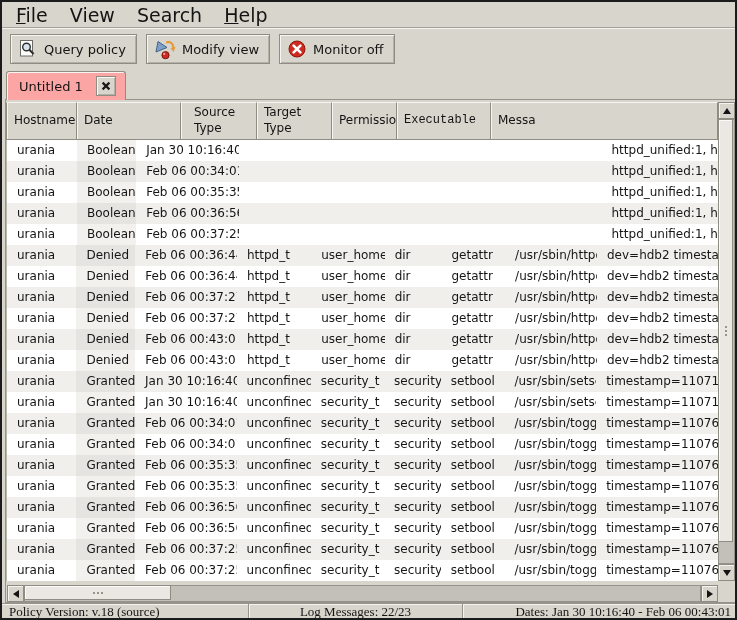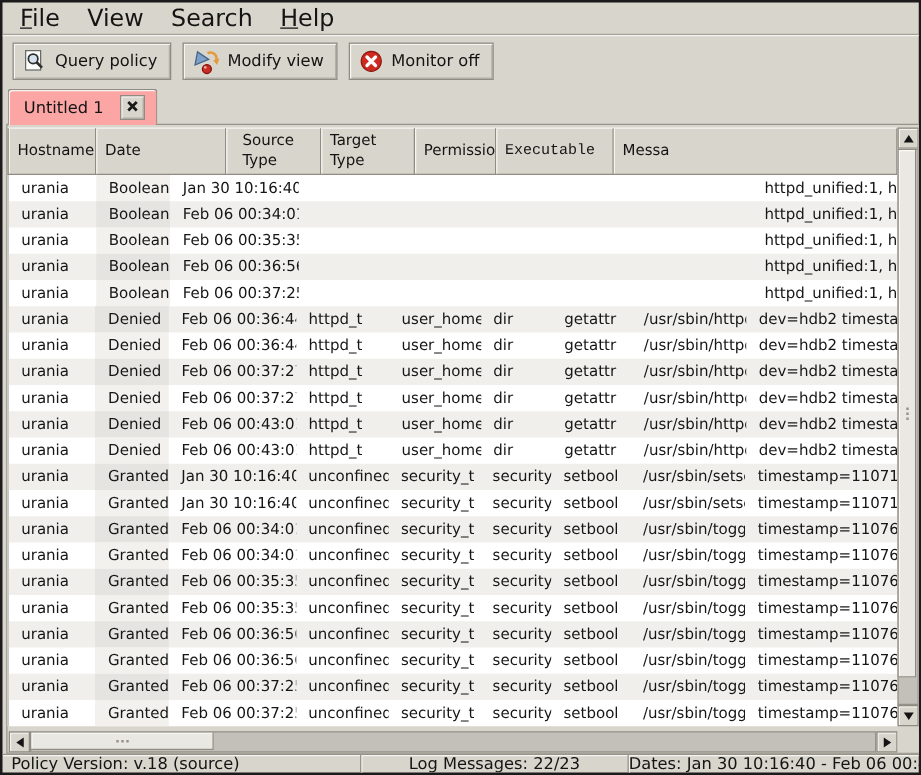--- a/index.html
+++ b/index.html
@@ -93,26 +93,26 @@
   .arr-down{width:0;height:0;border-left:4px solid transparent;border-right:4px solid transparent;border-top:6px solid #141414;}
   .arr-left{width:0;height:0;border-top:4px solid transparent;border-bottom:4px solid transparent;border-right:6px solid #141414;}
   .arr-right{width:0;height:0;border-top:4px solid transparent;border-bottom:4px solid transparent;border-left:6px solid #141414;}
   .grip-v{width:2px;height:2px;background:#97948b;box-shadow:0 -4px 0 #97948b,0 4px 0 #97948b;}
   .grip-h{width:2px;height:2px;background:#97948b;box-shadow:-4px 0 0 #97948b,4px 0 0 #97948b;}
   .corner{position:absolute;left:712px;top:485px;width:18px;height:17px;background:#d8d5cc;}
   
   .statusbar{
     position:absolute;left:0;top:601px;width:733px;height:17px;display:flex;
     border-top:1px solid #979489;box-shadow:inset 0 1px 0 #f4f3ef;
-    font-size:13px;line-height:16px;
+    font-size:13px;line-height:16px;font-family:Liberation Serif, serif;
   }
   .sec{overflow:hidden;white-space:nowrap;}
   .sec + .sec{border-left:1px solid #979489;box-shadow:inset 1px 0 0 #f4f3ef;}
   .sec1{width:246px;padding-left:7px;}
-  .sec2{width:214px;text-align:center;margin-left:40px;}
+  .sec2{width:214px;text-align:center;}
   .sec3{flex:1;text-align:right;padding-right:4px;}
 </style>
 </head>
 <body>
 
 <div class="window">
 
   <div class="menubar">
       <div class="menu-item"><u>F</u>ile</div>
       <div class="menu-item">View</div>

